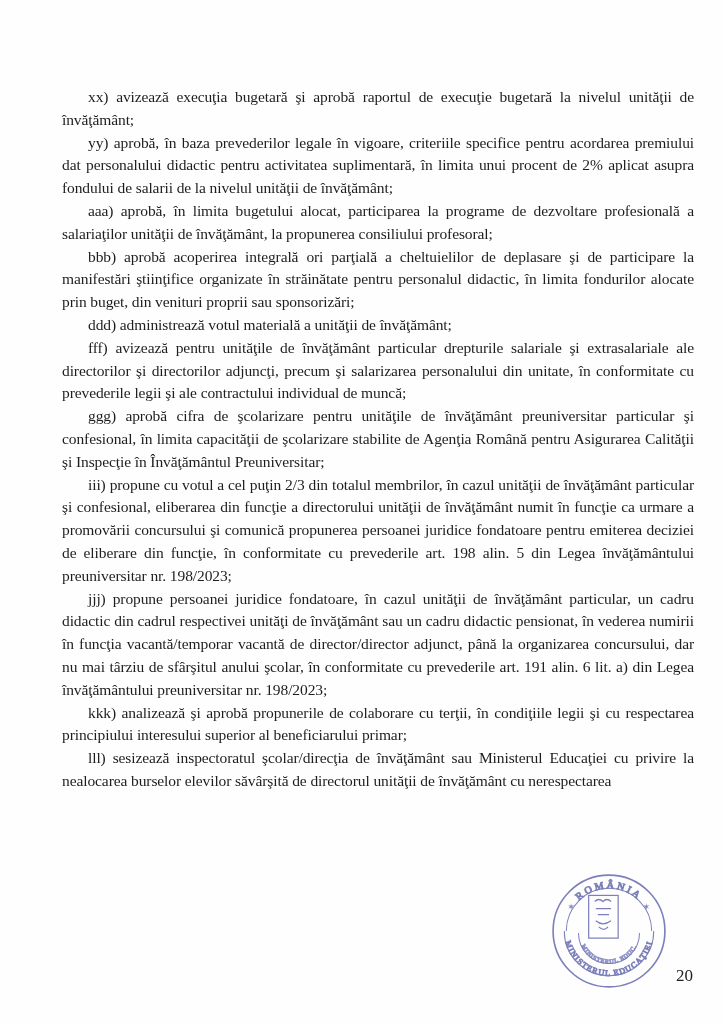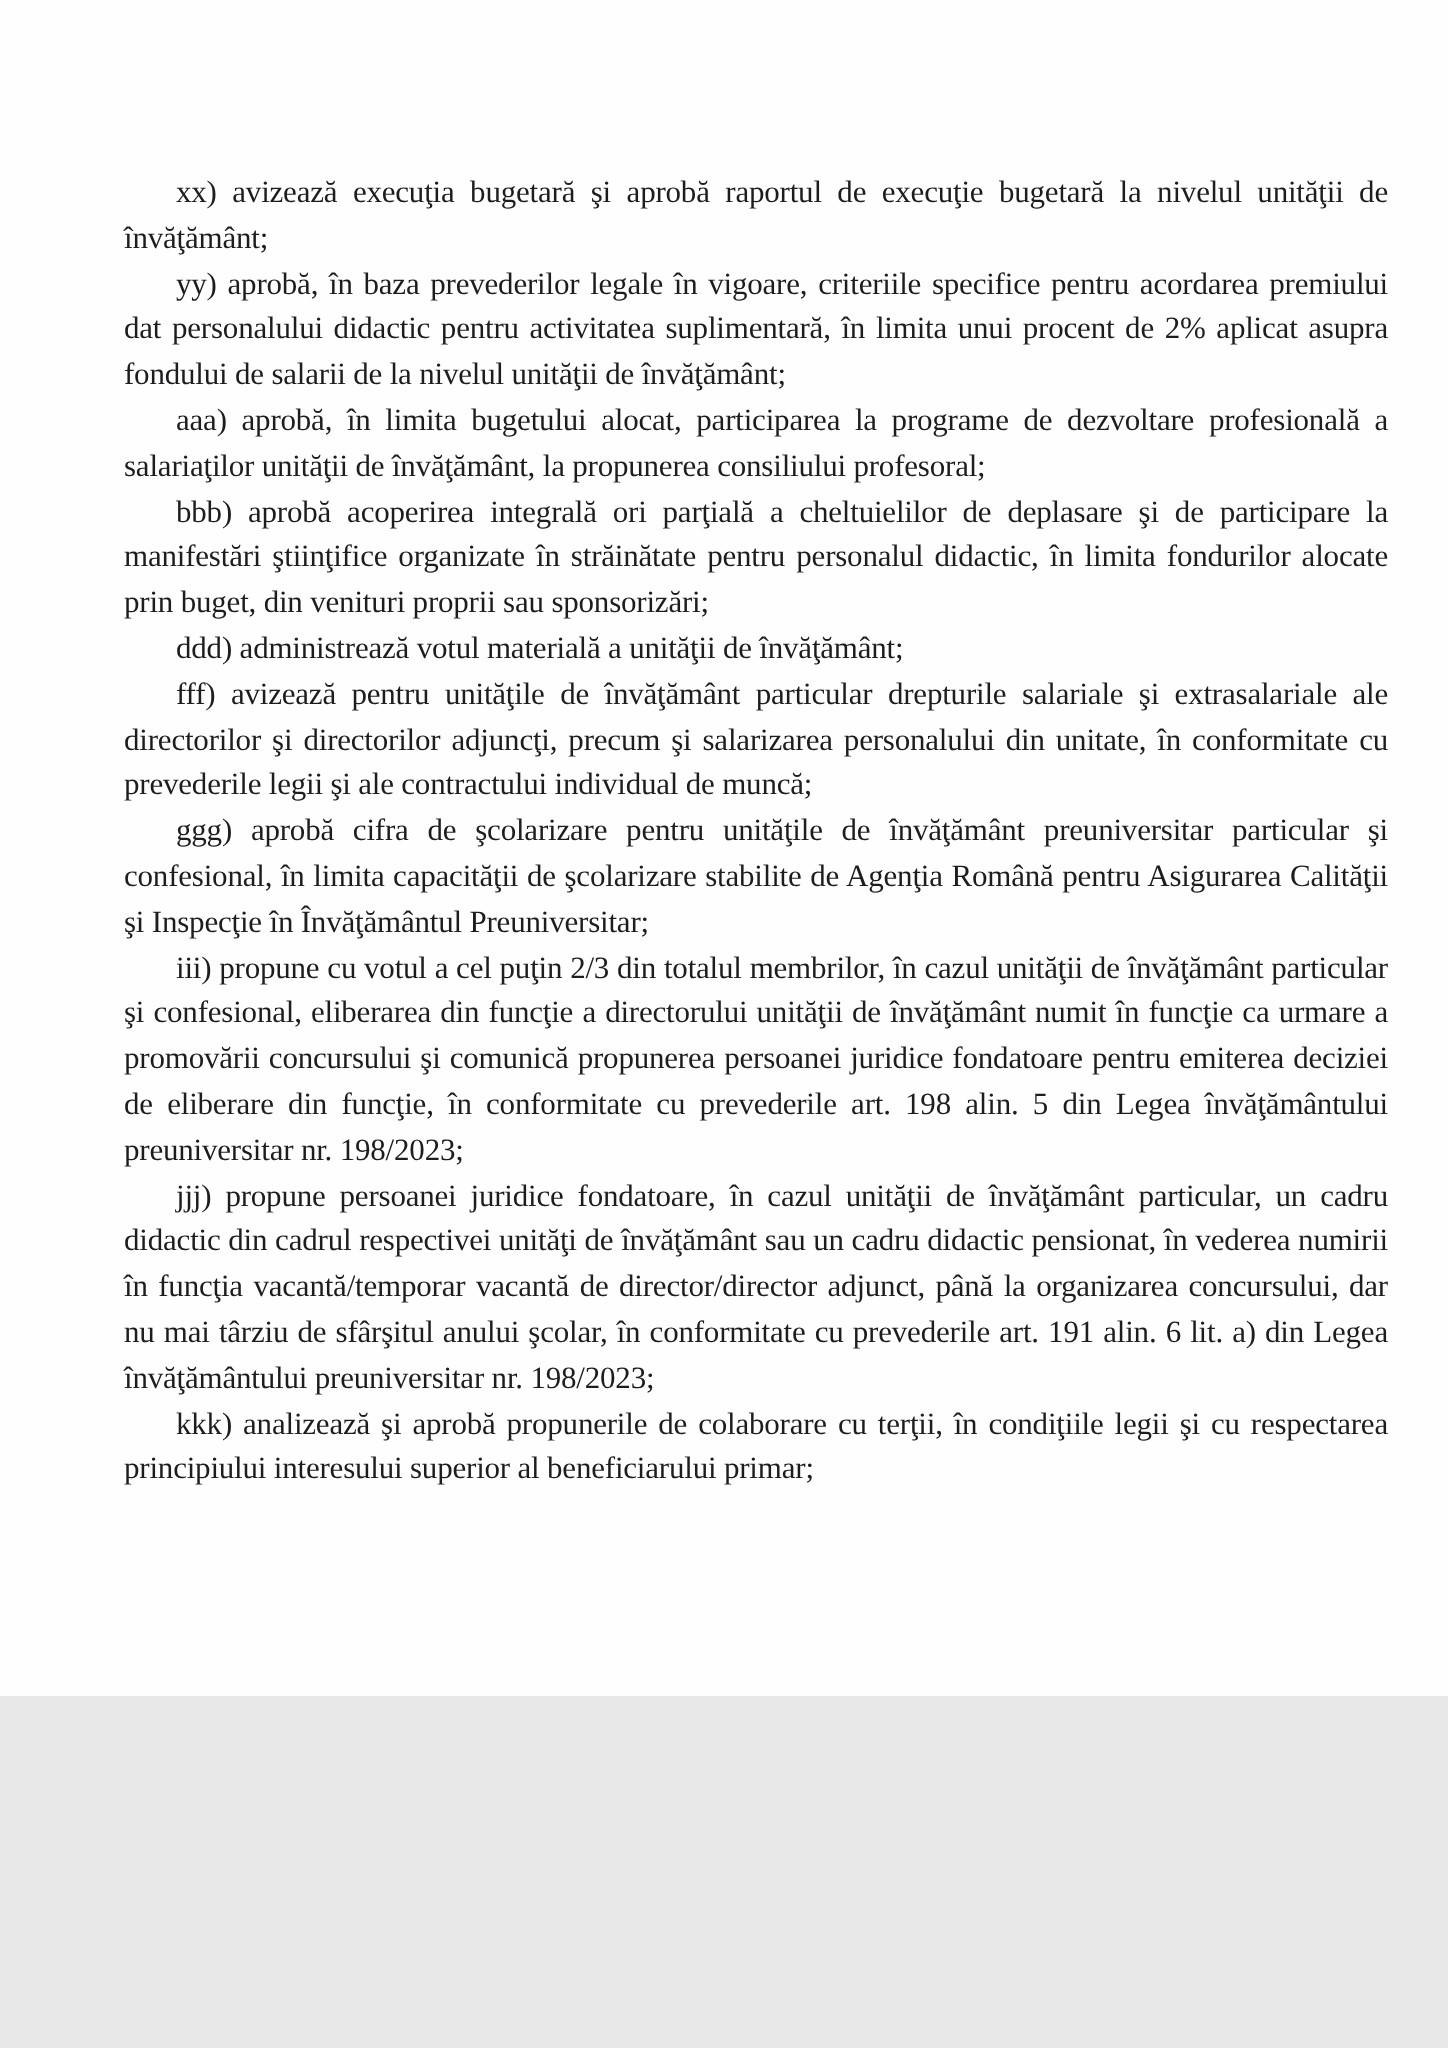--- a/index.html
+++ b/index.html
@@ -1,19 +1,19 @@
 <!DOCTYPE html>
 <html style="--stamp-color: #575da8;"><head>
 <meta charset="utf-8">
 <style>
   html, body { margin: 0; padding: 0; background: #e8e8e8; }
   .page {
     position: relative;
     width: 724px;
-    height: 848px;
+    height: 1024px;
     margin: 0 auto;
     background: #fefefe;
     overflow: hidden;
     font-family: "Liberation Serif", "DejaVu Serif", serif;
     color: #1d1d1f;
   }
   .content {
     position: absolute;
     left: 62px;
     right: 30px;
@@ -25,21 +25,21 @@
     line-height: 22.8px;
     letter-spacing: -0.1px;
     text-align: justify;
     text-indent: 26px;
   }
   .para .label { white-space: pre; }
   .pagenum {
     position: absolute;
     right: 31px;
     top: 966px;
-    font-size: 12px;
+    font-size: 17px;
     color: #222;
   }
   .stamp {
     position: absolute;
     left: 548px;
     top: 870px;
     width: 122px;
     height: 122px;
     opacity: 0.78;
     pointer-events: none;
@@ -71,20 +71,21 @@
 
     <p class="para"><span class="label">ggg) </span><span>aprobă cifra de şcolarizare pentru unităţile de învăţământ preuniversitar particular şi confesional, în limita capacităţii de şcolarizare stabilite de Agenţia Română pentru Asigurarea Calităţii şi Inspecţie în Învăţământul Preuniversitar;</span></p>
 
 
     <p class="para"><span class="label">iii) </span><span>propune cu votul a cel puţin 2/3 din totalul membrilor, în cazul unităţii de învăţământ particular şi confesional, eliberarea din funcţie a directorului unităţii de învăţământ numit în funcţie ca urmare a promovării concursului şi comunică propunerea persoanei juridice fondatoare pentru emiterea deciziei de eliberare din funcţie, în conformitate cu prevederile art. 198 alin. 5 din Legea învăţământului preuniversitar nr. 198/2023;</span></p>
 
     <p class="para"><span class="label">jjj) </span><span>propune persoanei juridice fondatoare, în cazul unităţii de învăţământ particular, un cadru didactic din cadrul respectivei unităţi de învăţământ sau un cadru didactic pensionat, în vederea numirii în funcţia vacantă/temporar vacantă de director/director adjunct, până la organizarea concursului, dar nu mai târziu de sfârşitul anului şcolar, în conformitate cu prevederile art. 191 alin. 6 lit. a) din Legea învăţământului preuniversitar nr. 198/2023;</span></p>
 
     <p class="para"><span class="label">kkk) </span><span>analizează şi aprobă propunerile de colaborare cu terţii, în condiţiile legii şi cu respectarea principiului interesului superior al beneficiarului primar;</span></p>
 
+    <p class="para"><span class="label">lll) </span><span>sesizează inspectoratul şcolar/direcţia de învăţământ sau Ministerul Educaţiei cu privire la nealocarea burselor elevilor săvârşită de directorul unităţii de învăţământ cu nerespectarea</span></p>
   </div>
 
   <svg class="stamp" viewBox="0 0 120 120" aria-hidden="true">
     <circle cx="60" cy="60" r="55" stroke-width="1.6"></circle>
     <path id="seal-arc-top" d="M 18 60 A 42 42 0 0 1 102 60" stroke="none"></path>
     <path id="seal-arc-bottom" d="M 16 60 A 44 44 0 0 0 104 60" stroke="none"></path>
     <path id="seal-arc-inner" d="M 30 62 A 30 30 0 0 0 90 62" stroke="none"></path>
     <text font-size="10" letter-spacing="2.5" font-family="Liberation Serif, serif">
       <textPath href="#seal-arc-top" startOffset="50%" text-anchor="middle">ROMÂNIA</textPath>
     </text>

